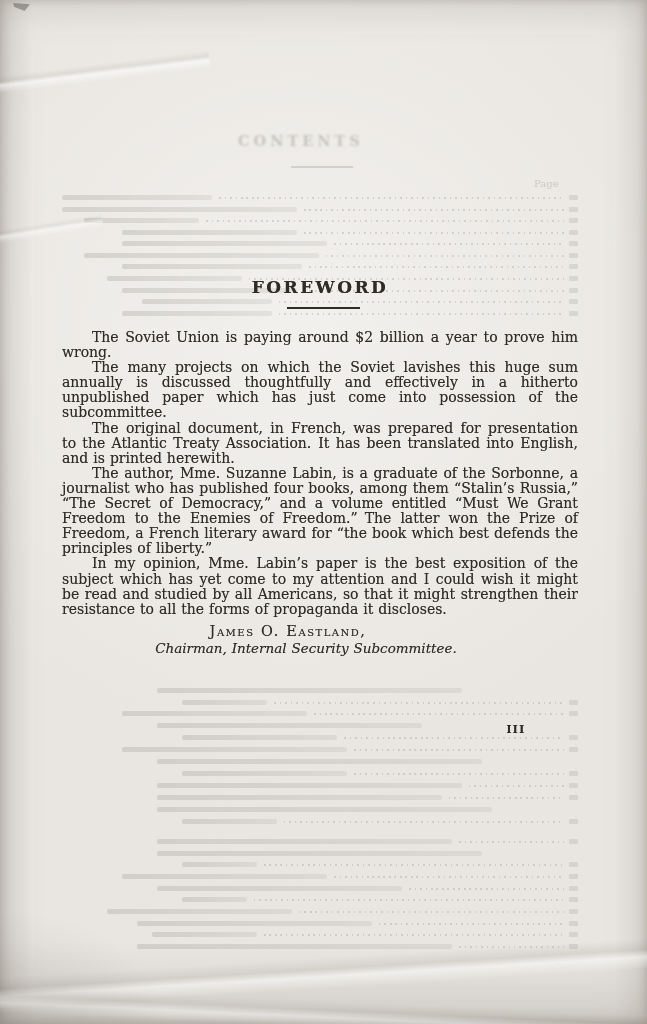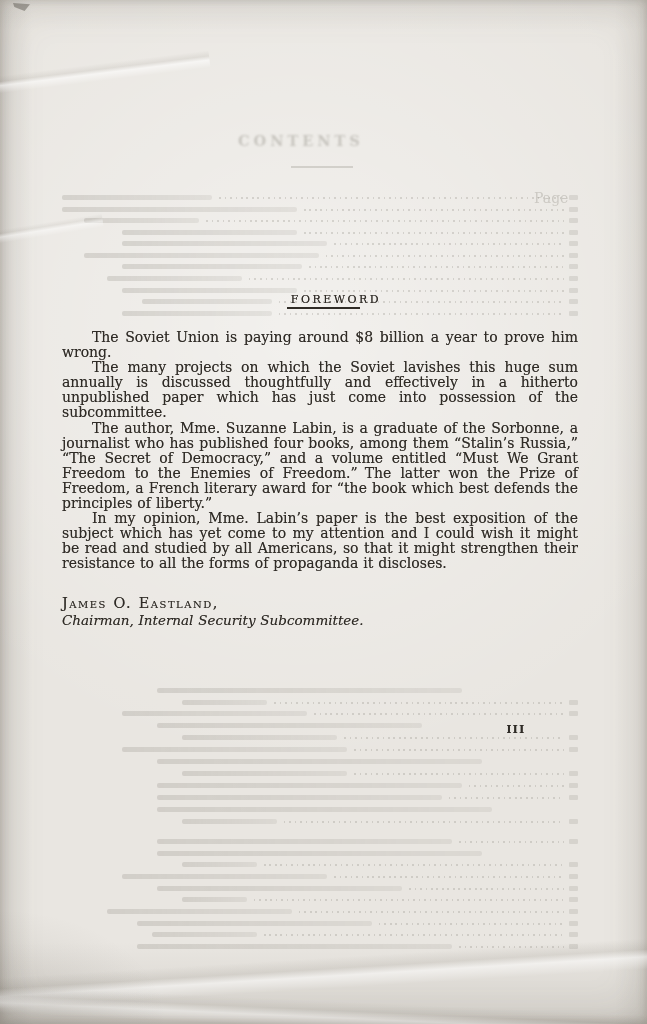--- a/index.html
+++ b/index.html
@@ -25,57 +25,57 @@
   .ghost-heading{
     position:absolute;top:132px;left:238px;width:132px;
     text-align:left;font-weight:bold;font-size:14.5px;letter-spacing:4px;
     color:var(--ghost,#a5a29a);opacity:.52;filter:blur(.8px);
   }
   .ghost-rule{
     position:absolute;top:166px;left:291px;width:62px;height:2px;
     background:var(--ghost,#a5a29a);opacity:.38;filter:blur(.6px);
   }
   .ghost-page-label{
-    position:absolute;top:190px;left:534px;
-    font-size:14px;color:var(--ghost,#a5a29a);opacity:.45;filter:blur(.5px);
+    position:absolute;top:178px;left:534px;
+    font-size:10px;color:var(--ghost,#a5a29a);opacity:.45;filter:blur(.5px);
   }
   .grow{
     position:absolute;height:7px;display:flex;align-items:flex-end;
     opacity:.40;filter:blur(.55px);
   }
   .grow i{display:block;}
   .glabel{
     height:5.5px;border-radius:2px;flex:0 0 auto;
     background:linear-gradient(90deg, rgba(136,132,123,.60), rgba(136,132,123,.34));
   }
   .gleader{
     flex:1 1 auto;height:2px;margin:0 5px 1px 7px;
     background-image:repeating-linear-gradient(90deg, rgba(136,132,123,.65) 0 1.5px, transparent 1.5px 5.5px);
   }
   .gpage{flex:0 0 auto;width:9px;height:5px;background:rgba(136,132,123,.48);border-radius:1px;}
 
   
   .print-layer{position:absolute;inset:0;z-index:3;}
   .page-title{
-    position:absolute;top:277px;left:62px;width:516px;margin:16px;
-    text-align:center;font-size:11px;font-weight:normal;letter-spacing:2.5px;
+    position:absolute;top:277px;left:62px;width:516px;margin:0;
+    text-align:center;font-size:17px;font-weight:bold;letter-spacing:2.5px;
     color:var(--ink,#2f2b26);
     text-shadow:0 0 .5px rgba(47,43,38,.65);
   }
   .heading-rule{
     position:absolute;top:307px;left:287px;width:73px;height:2px;
     background:var(--ink,#2f2b26);
   }
   .body-text{
     position:absolute;top:330px;left:62px;width:516px;
     font-size:14px;line-height:15.1px;word-spacing:.5px;
     text-shadow:0 0 .45px rgba(47,43,38,.55);
   }
   .body-text p{margin:0;text-indent:30px;text-align:justify;}
-  .signature-block{margin-top:24px;text-align:left;}
+  .signature-block{margin-top:7px;text-align:center;}
   .signature-name{
     font-variant:small-caps;letter-spacing:1.5px;font-size:14.5px;
     padding-right:64px;
   }
   .signature-title{font-style:italic;font-size:13.5px;padding-right:28px;margin-top:2px;}
   .folio{
     position:absolute;top:723px;left:499px;width:34px;text-align:center;
     font-size:10.5px;font-weight:bold;letter-spacing:1.5px;
     text-shadow:0 0 .4px rgba(47,43,38,.6);
   }
@@ -286,22 +286,23 @@
     <div class="crease corner-shadow-bottom-left"></div>
     <div class="crease corner-mark"></div>
   </div>
 
   <div class="print-layer">
     <h1 class="page-title">FOREWORD</h1>
     <div class="heading-rule"></div>
 
     <div class="body-text">
 
-        <p>The Soviet Union is paying around $8 billion a year to prove him wrong.</p>
+        <p>The Soviet Union is paying around $2 billion a year to prove him wrong.</p>
         <p>The many projects on which the Soviet lavishes this huge sum annually is discussed thoughtfully and effectively in a hitherto unpublished paper which has just come into possession of the subcommittee.</p>
+        <p>The original document, in French, was prepared for presentation to the Atlantic Treaty Association. It has been translated into English, and is printed herewith.</p>
         <p>The author, Mme. Suzanne Labin, is a graduate of the Sorbonne, a journalist who has published four books, among them “Stalin’s Russia,” “The Secret of Democracy,” and a volume entitled “Must We Grant Freedom to the Enemies of Freedom.” The latter won the Prize of Freedom, a French literary award for “the book which best defends the principles of liberty.”</p>
         <p>In my opinion, Mme. Labin’s paper is the best exposition of the subject which has yet come to my attention and I could wish it might be read and studied by all Americans, so that it might strengthen their resistance to all the forms of propaganda it discloses.</p>
         <div class="signature-block">
         <div class="signature-name">James O. Eastland,</div>
         <div class="signature-title">Chairman, Internal Security Subcommittee.</div>
       </div>
     </div>
 
     <div class="folio">III</div>
   </div>

